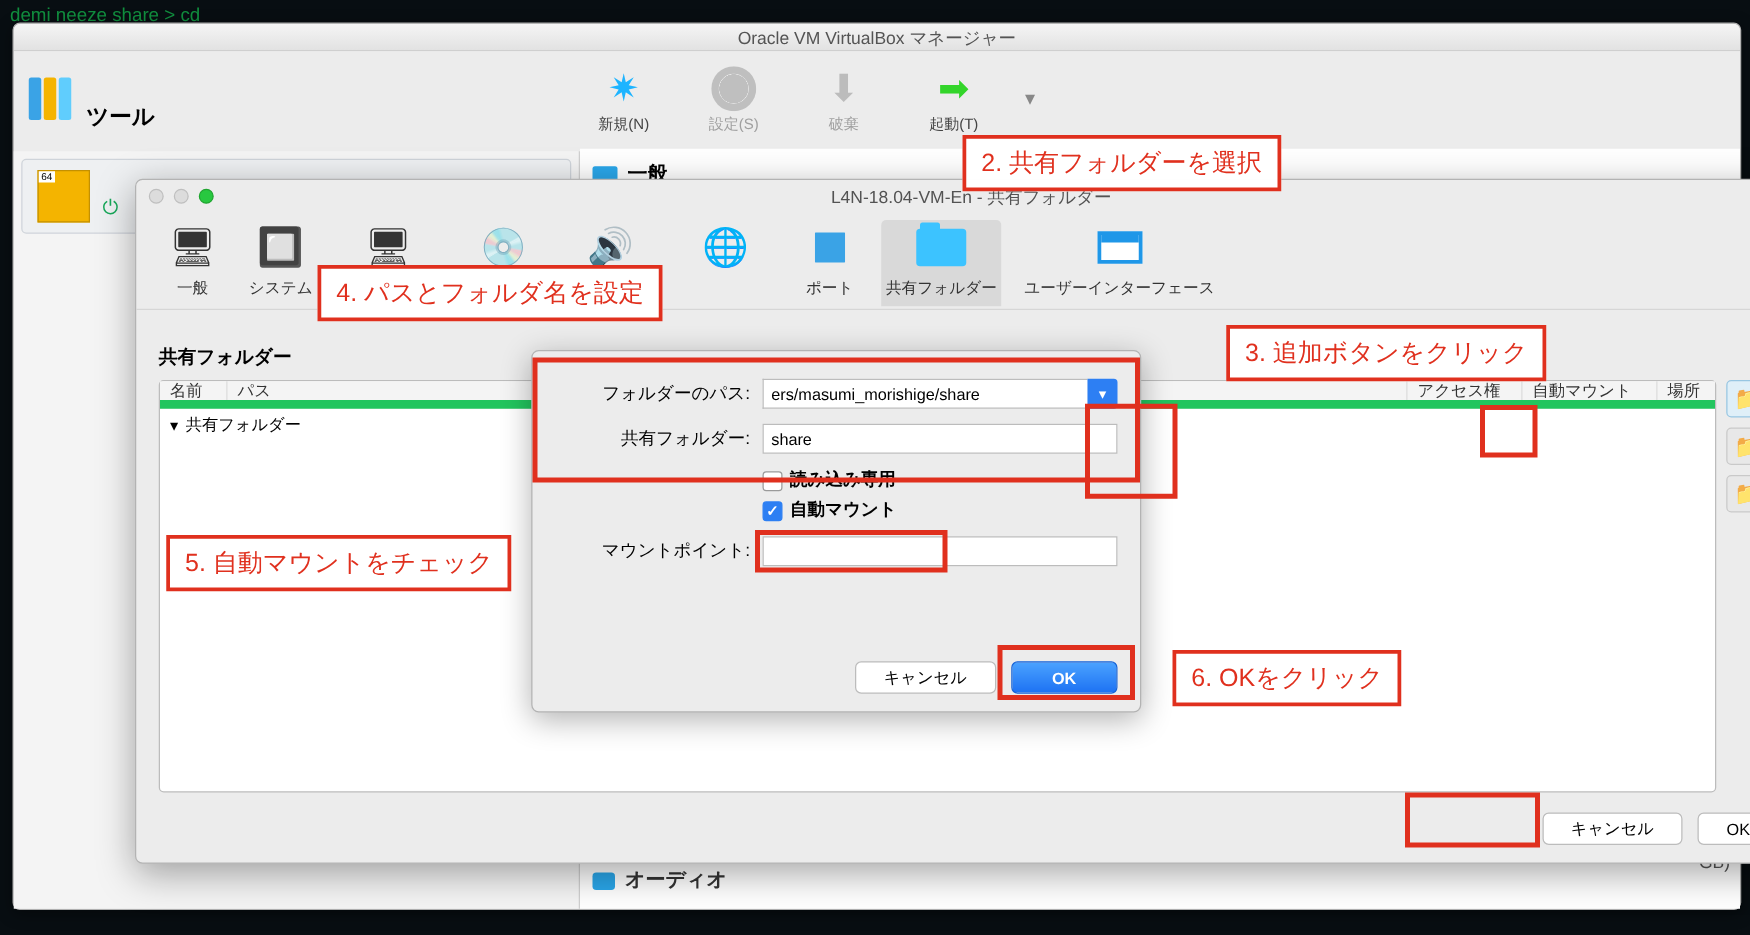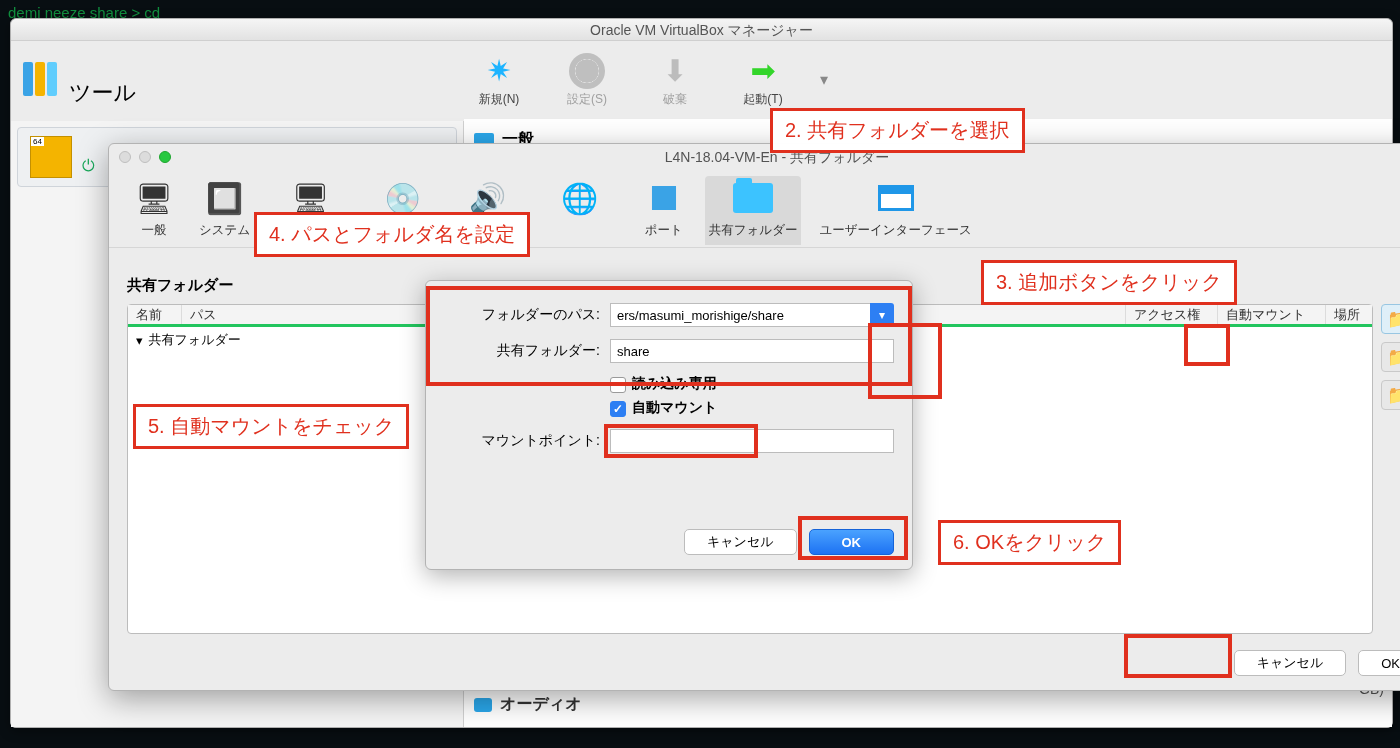--- a/index.html
+++ b/index.html
@@ -43,21 +43,21 @@
 .settings-title { height: 26px; line-height: 26px; text-align: center; font-size: 14px; color: #535353; }
 
 .settings-tabs { display: flex; gap: 14px; padding: 6px 18px 2px; border-bottom: 1px solid #d6d6d6; align-items: flex-end; }
 .stab { text-align: center; font-size: 12.5px; color: #333; padding: 2px 4px 6px; }
 .stab .sic { width: 46px; height: 40px; display: flex; align-items: center; justify-content: center; margin: 0 auto 4px; font-size: 30px; }
 .stab.selected { background: #d9d9d9; border-radius: 4px 4px 0 0; }
 
 .shared-body { position: absolute; left: 18px; right: 18px; top: 132px; bottom: 56px; }
 .section-title { font-weight: bold; font-size: 15px; margin-bottom: 8px; }
 .sf-box { position: absolute; left: 0; right: 54px; top: 28px; bottom: 0; background: #fff; border: 1px solid #bcbcbc; border-radius: 4px; }
-.sf-cols { display: flex; font-size: 13px; color: #333; background: #f4f4f4; border-bottom: 3px solid #22c55e; height: 22px; align-items: center; }
+.sf-cols { display: flex; font-size: 13px; color: #333; background: #f4f4f4; border-bottom: 7px solid #22c55e; height: 22px; align-items: center; }
 .sf-cols span { padding: 0 8px; border-right: 1px solid #dcdcdc; height: 100%; display:flex; align-items:center;}
 .tree-row { display:flex; align-items:center; gap:6px; padding: 4px 8px; font-size: 13px; }
 
 .side-icons { position: absolute; right: 6px; top: 28px; width: 40px; display:flex; flex-direction:column; gap:8px; }
 .side-icons .sicbtn { width: 36px; height: 30px; background: #dfeff8; border: 1px solid #98c6e2; border-radius: 4px; display:flex; align-items:center; justify-content:center; font-size: 18px; color:#2a7; cursor:pointer; }
 .side-icons .sicbtn.gray { background:#e8e8e8; border-color:#c9c9c9; color:#999; }
 
 .settings-footer { position:absolute; right: 22px; bottom: 14px; display:flex; gap: 12px; }
 .mac-btn { height: 26px; padding: 0 22px; background: #fff; border: 1px solid #bcbcbc; border-radius: 5px; font-size: 13px; cursor:pointer; }
 
@@ -107,21 +107,21 @@
 <div class="mgr-window">
   <div class="mgr-titlebar">Oracle VM VirtualBox マネージャー</div>
 
   <div class="mgr-toolbar">
     <div class="tools-cell">
       <div class="triple-wrench">
           <span></span>
           <span></span>
           <span></span>
         </div>
-      <span style="font-size:22px;font-weight:normal;margin-top:28px;">ツール</span>
+      <span style="font-size:18px;font-weight:bold;margin-top:28px;">ツール</span>
     </div>
     <div class="main-actions">
       <div class="action">
         <div class="ic sun-ic">✷</div>
         <div>新規(N)</div>
       </div>
       <div class="action disabled">
         <div class="ic">
             <div class="gear-ic"></div>
           </div>
@@ -285,18 +285,18 @@
 
 <div class="anno" style="left:770px; top:108px;">2. 共有フォルダーを選択</div>
 <div class="ring" style="left:868px; top:323px; width:74px; height:76px;"></div>
 
 <div class="anno" style="left:981px; top:260px;text-align:right;">3. 追加ボタンをクリック</div>
 <div class="ring" style="left:1184px; top:324px; width:46px; height:42px;"></div>
 
 <div class="anno" style="left:254px; top:212px;">4. パスとフォルダ名を設定</div>
 <div class="ring" style="left:426px; top:286px; width:486px; height:100px;"></div>
 
-<div class="anno" style="left:133px; top:404px;">5. 自動マウントをチェック</div>
+<div class="anno" style="left:133px; top:428px;">5. 自動マウントをチェック</div>
 <div class="ring" style="left:604px; top:424px; width:154px; height:34px;"></div>
 
 <div class="anno" style="left:938px; top:520px;">6. OKをクリック</div>
 <div class="ring" style="left:798px; top:516px; width:110px; height:44px;"></div>
 <div class="ring" style="left:1124px; top:634px; width:108px; height:44px;"></div>
 
 </body></html>

